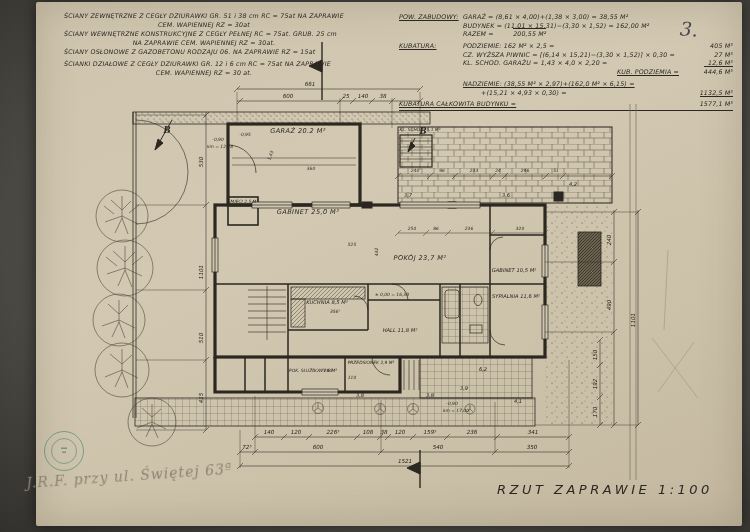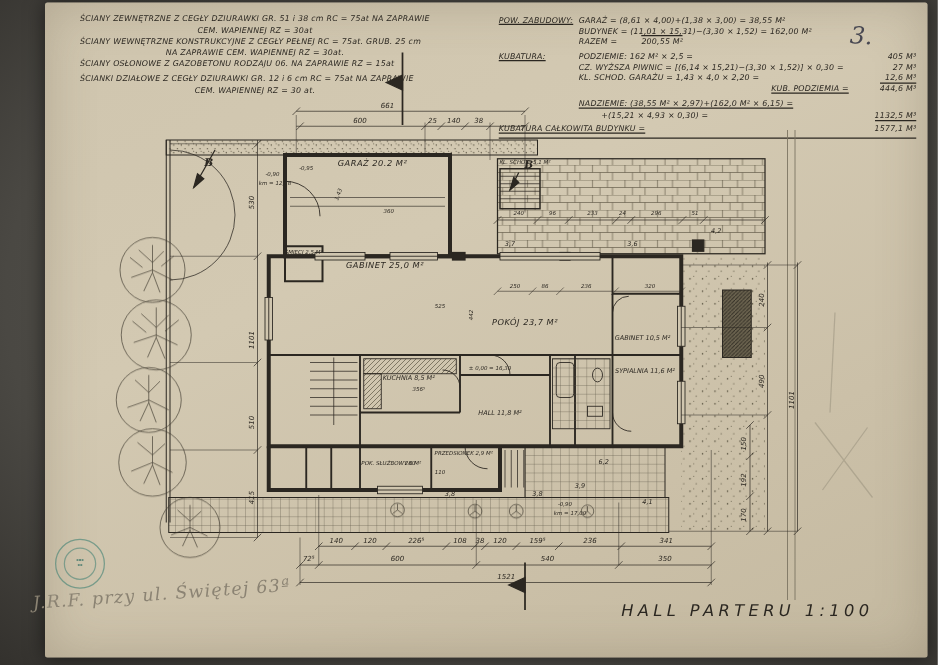--- a/index.html
+++ b/index.html
@@ -379,21 +379,21 @@
     <text class="tsm" x="464" y="390">3,9</text>
     <text class="tsm" x="518" y="403">4,1</text>
     <text class="tsm" x="360" y="397">3,8</text>
     <text class="tsm" x="430" y="397">3,8</text>
 
     <text class="tmark" x="167" y="133">B</text>
     <text class="tmark" x="423" y="134">B</text>
   </g>
 </svg>
 
-<div class="title">HALL PARTERU 1:100</div>
+<div class="title">RZUT ZAPRAWIE 1:100</div>
 
 <div class="stamp">
   <div class="stamp-inner">
     <div class="stamp-core">▪▪▪<br>▪▪</div>
   </div>
 </div>
 
 <div class="handwriting">J.R.F.  przy ul. Świętej  63ª</div>
 
 </body></html>

